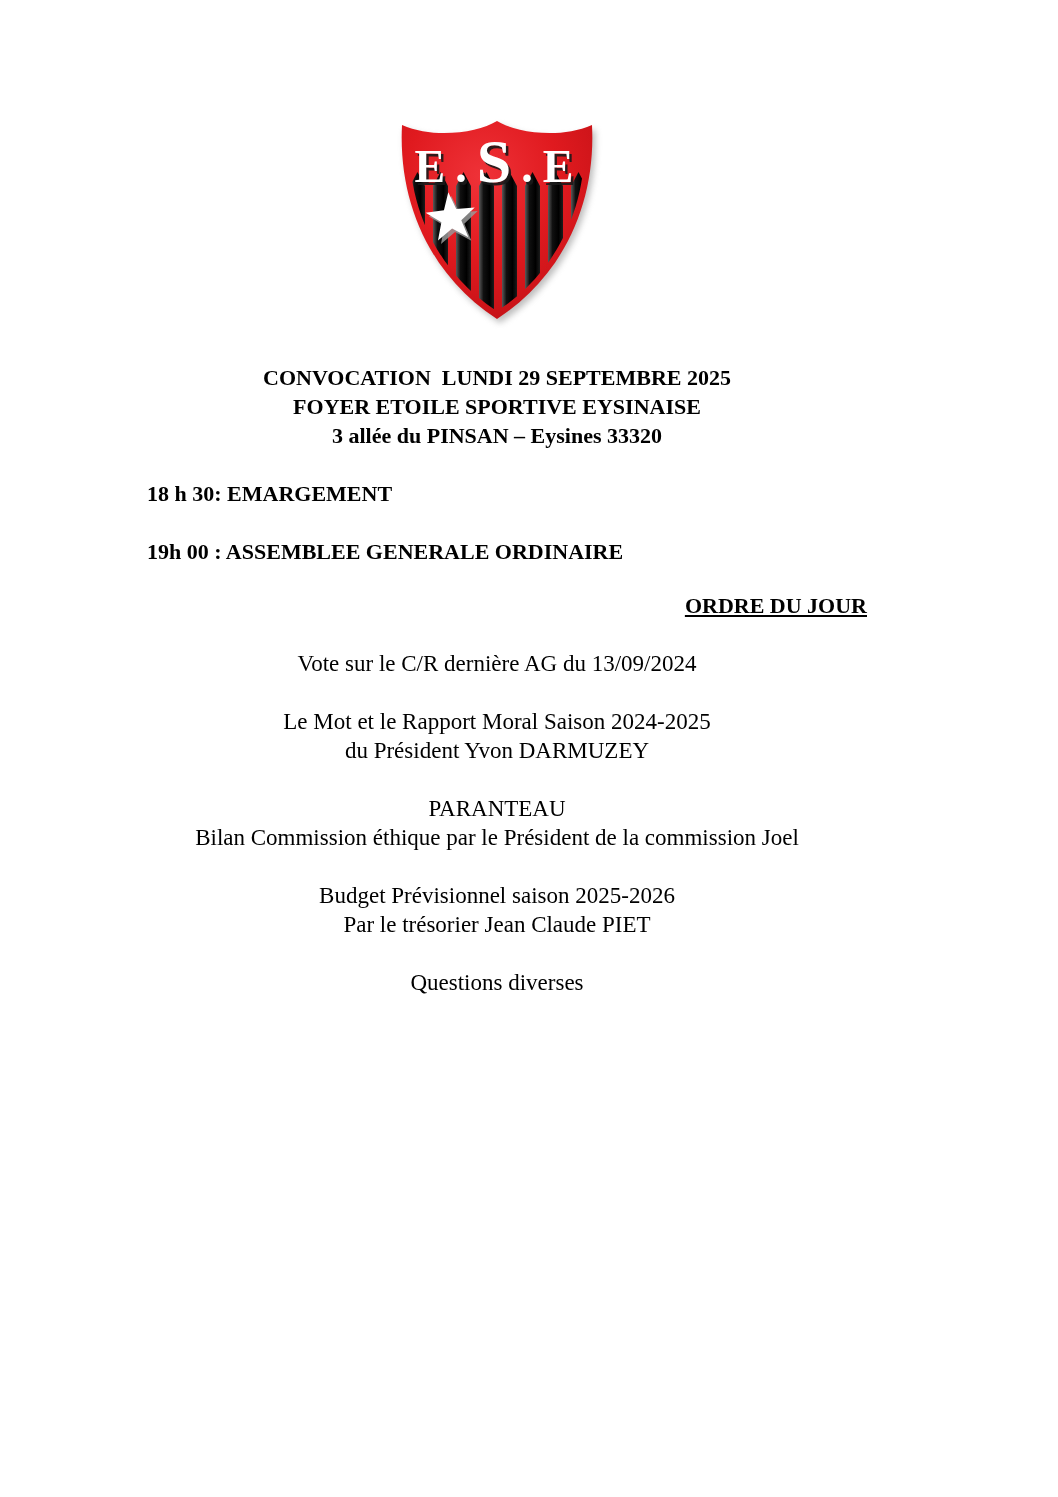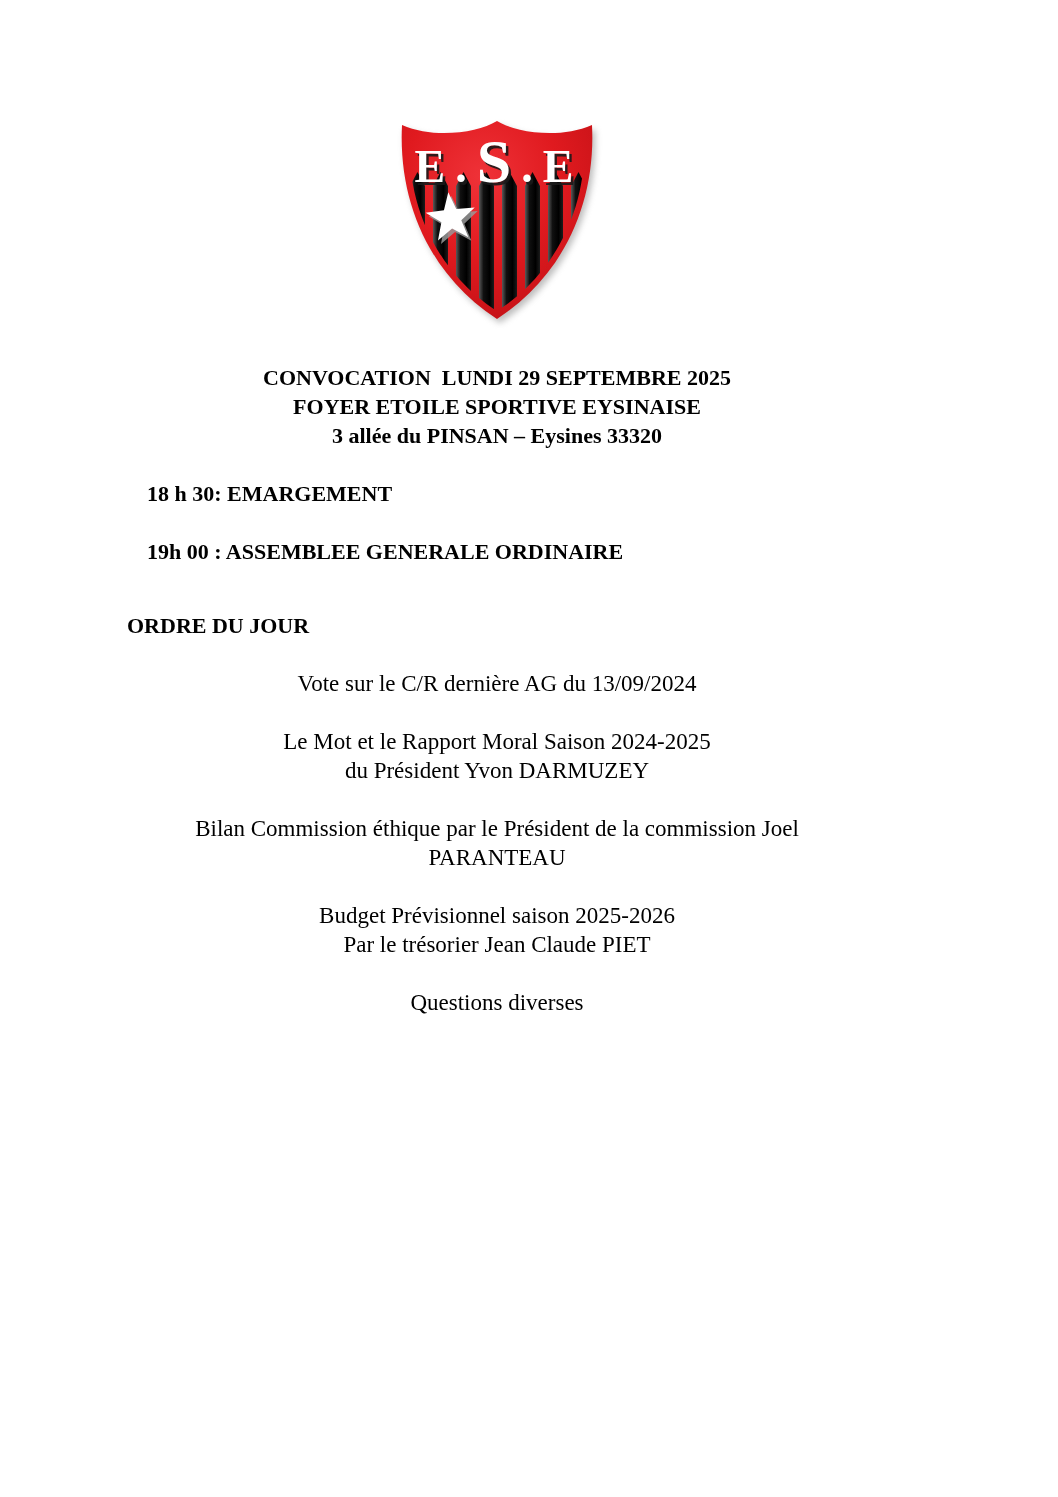--- a/index.html
+++ b/index.html
@@ -14,22 +14,22 @@
   .title-block{
     margin-top:39px;text-align:center;
     font-weight:bold;font-size:22px;line-height:29px;
   }
   .t-line{white-space:pre-wrap;}
   .left-line{
     margin-top:29px;text-align:left;
     font-weight:bold;font-size:22px;line-height:29px;white-space:pre-wrap;margin-left:20px;
   }
   .ordre{
-    margin-top:45px;text-align:left;
-    font-weight:bold;font-size:22px;line-height:29px;white-space:pre-wrap;
+    margin-top:25px;text-align:right;
+    font-weight:bold;font-size:22px;line-height:29px;white-space:pre-wrap;text-decoration:underline;
   }
   .para{
     margin-top:29px;text-align:center;
     font-size:23px;line-height:29px;
   }
   .p-line{white-space:pre-wrap;}
 </style>
 </head>
 <body>
 
@@ -93,22 +93,22 @@
   </div>
 
   <div class="para">
     <div class="p-line">Le Mot et le Rapport Moral Saison 2024-2025</div>
     <div class="p-line">du Président Yvon DARMUZEY</div>
   </div>
 
 
 
   <div class="para">
+    <div class="p-line">PARANTEAU</div>
     <div class="p-line">Bilan Commission éthique par le Président de la commission Joel</div>
-    <div class="p-line">PARANTEAU</div>
   </div>
 
   <div class="para">
     <div class="p-line">Budget Prévisionnel saison 2025-2026</div>
     <div class="p-line">Par le trésorier Jean Claude PIET</div>
   </div>
 
 
   <div class="para">
     <div class="p-line">Questions diverses</div>

